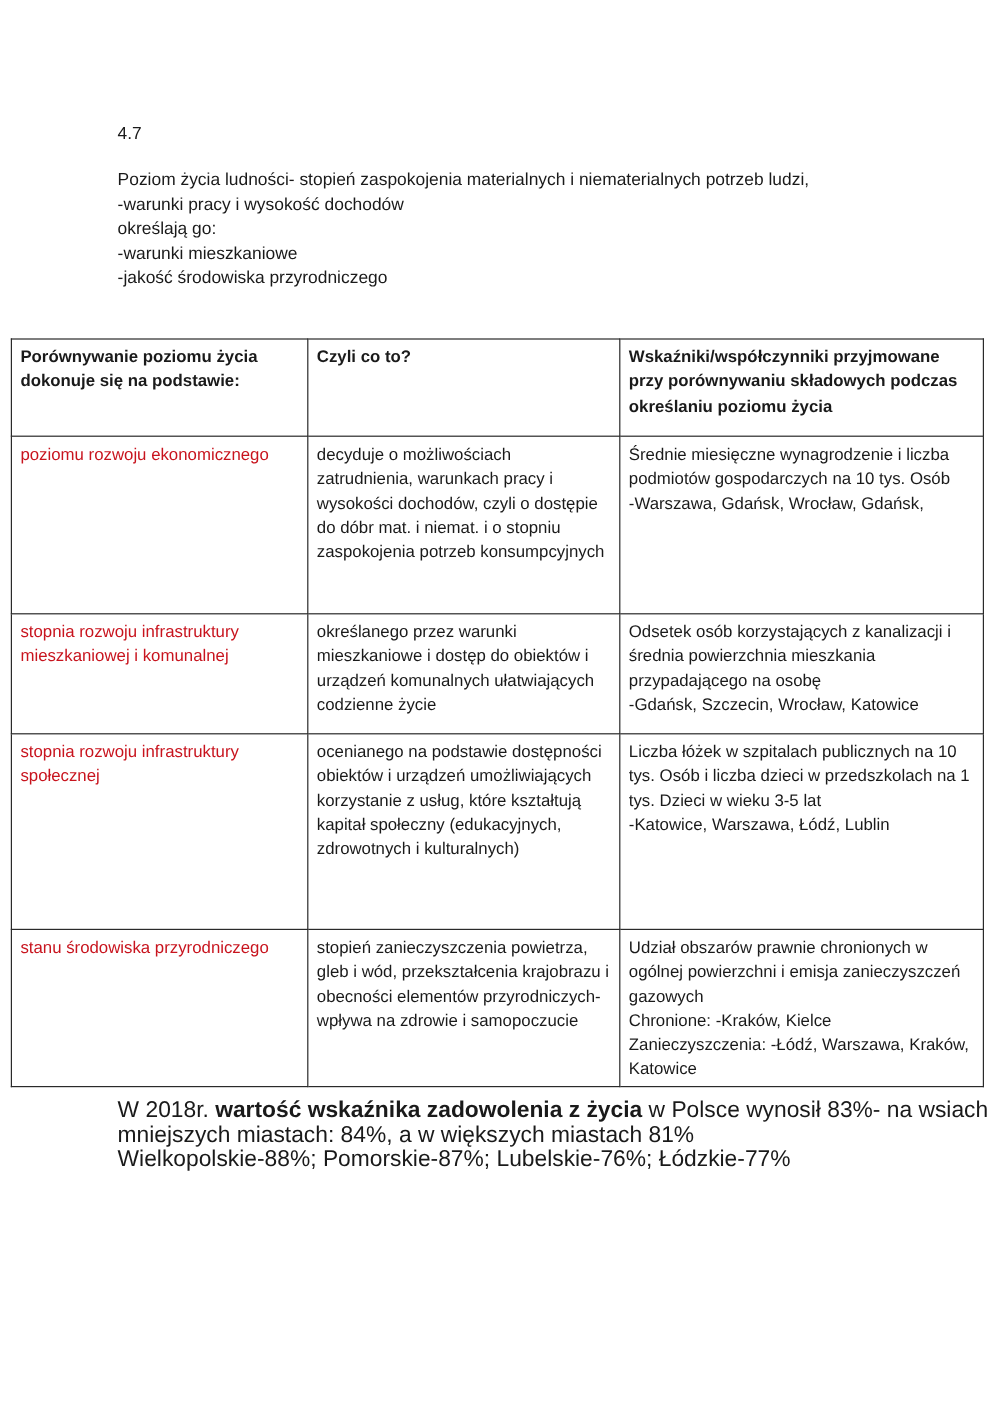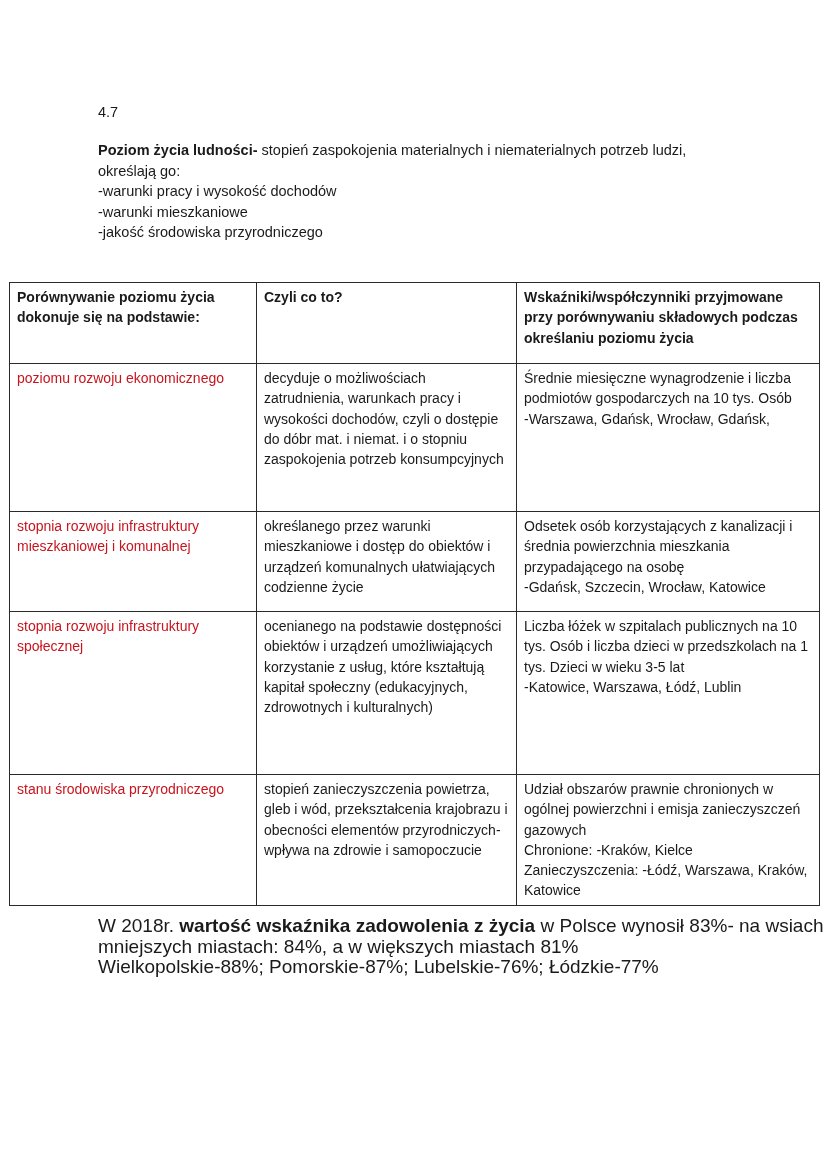--- a/index.html
+++ b/index.html
@@ -24,21 +24,21 @@
       line-height: 20px;
     }
     .intro {
       position: absolute;
       left: 98px;
       top: 140px;
       width: 680px;
       font-size: 14.5px;
       line-height: 20.5px;
     }
-    .intro .term { font-weight: bold; }
+    .intro .term { font-weight: normal; }
     .intro .line { display: block; white-space: nowrap; }
 
     .cmp-table {
       position: absolute;
       left: 9px;
       top: 282px;
       width: 810px;
       border-collapse: collapse;
       table-layout: fixed;
       font-size: 14px;
@@ -76,22 +76,22 @@
     .summary .line { display: block; white-space: nowrap; }
     .summary .bold { font-weight: bold; }
   </style>
 </head>
 <body>
 
 <div class="section-number">4.7</div>
 
 <div class="intro">
   <span class="line"><span class="term">Poziom życia ludności-</span><span> stopień zaspokojenia materialnych i niematerialnych potrzeb ludzi,</span></span>
+  <span class="line">-warunki pracy i wysokość dochodów</span>
   <span class="line">określają go:</span>
-  <span class="line">-warunki pracy i wysokość dochodów</span>
   <span class="line">-warunki mieszkaniowe</span>
   <span class="line">-jakość środowiska przyrodniczego</span>
 </div>
 
 <table class="cmp-table">
   <colgroup>
     <col class="c1">
       <col class="c2">
       <col class="c3">
   </colgroup>

